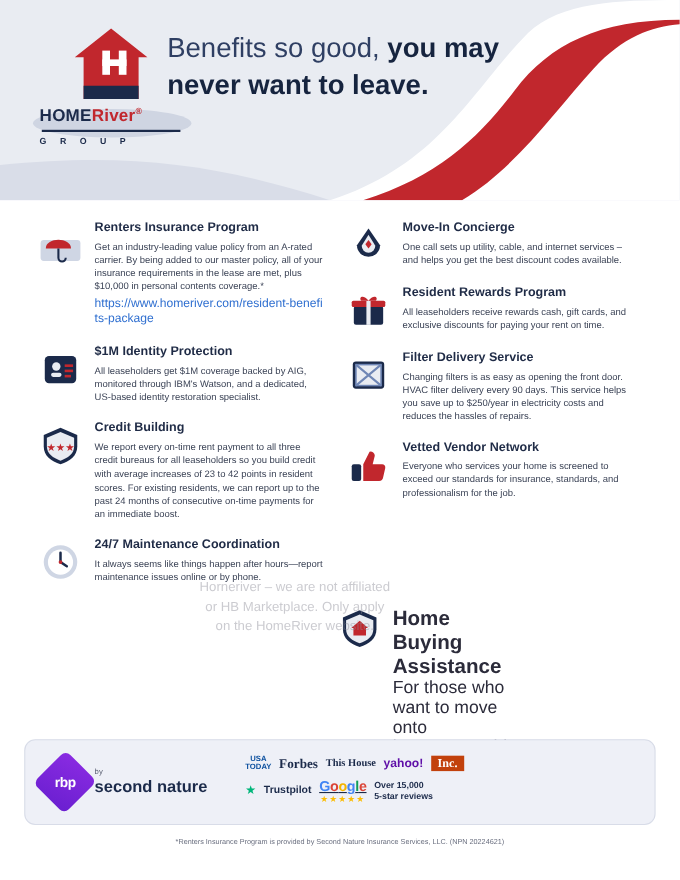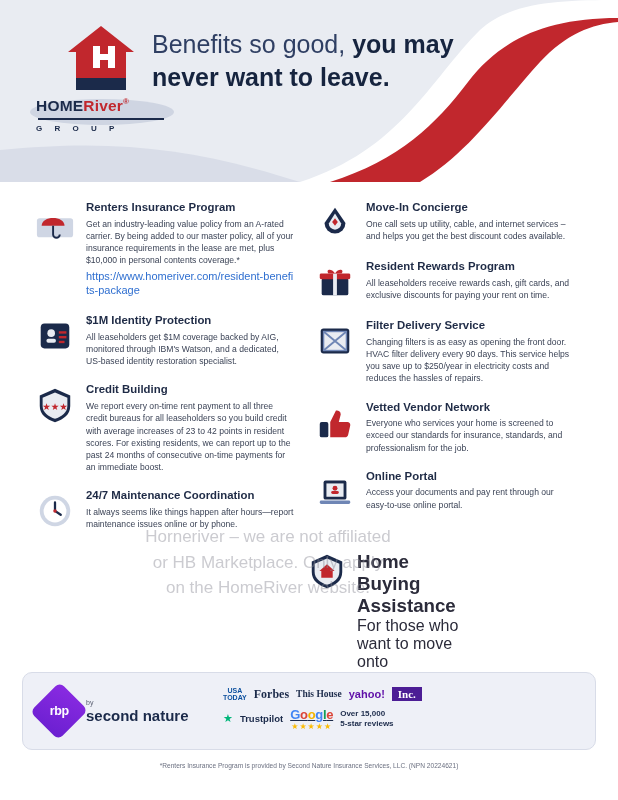--- a/index.html
+++ b/index.html
@@ -113,21 +113,21 @@
     margin: 4px auto 0;
     padding-left: 148px;
   }
 
   
   .watermark {
     position: absolute;
     left: 0; top: 524px;
     width: 536px;
     text-align: center;
-    font-size: 17px;
+    font-size: 12px;
     line-height: 1.5;
     color: rgba(140,140,150,0.45);
     z-index: 9;
     pointer-events: none;
   }
 
   
   .footer {
     position: absolute;
     left: 22px; top: 672px;
@@ -161,21 +161,21 @@
   .quote p { font-size: 10.6px; font-weight: bold; color: #c1272d; line-height: 1.3; }
   .quote .who { font-size: 7px; color:#6b7080; margin-top: 4px; text-align:right; }
 
   .badges { flex:1; padding-left: 8px; }
   .badge-row { display:flex; align-items:center; gap: 7px; margin-bottom: 5px; }
   .b { font-size: 9px; font-weight: bold; color:#1b2a4a; white-space: nowrap; }
   .b.usatoday { font-size:7px; line-height:1.05; color:#0b4f9e; text-align:center;}
   .b.forbes { font-family:"Liberation Serif", serif; font-size: 12px; }
   .b.thishouse { font-family:"Liberation Serif", serif; font-size: 9.5px; }
   .b.yahoo { color:#5f0fa8; font-size: 11px; }
-  .b.inc { background:#4c1d95; color:#fff; padding:1px 6px; font-size:11px; font-family:"Liberation Serif", serif; }
+  .b.inc { background:#c2410c; color:#fff; padding:1px 6px; font-size:11px; font-family:"Liberation Serif", serif; }
   .b.trustpilot { color:#1b2a4a; font-size: 9.5px; }
   .star { color:#00b67a; font-size: 11px; }
   .b.google {
     font-size: 13px; font-weight: bold; letter-spacing:-.3px;text-decoration:underline;
   }
   .g1{color:#4285F4}.g2{color:#DB4437}.g3{color:#F4B400}.g4{color:#4285F4}.g5{color:#0F9D58}.g6{color:#DB4437}
   .gstars { color:#fbbc05; font-size:8px; letter-spacing:1px; display:block; text-align:center; }
   .reviews { font-size: 8px; font-weight:bold; color:#1b2a4a; line-height:1.25; }
 
   .disclaimer {
@@ -341,35 +341,20 @@
               <rect x="5" y="20" width="9" height="16" rx="2" fill="#1b2a4a"></rect>
               <path d="M16 20 L22 8 a4 4 0 0 1 5 4 l-2 8 h9 a3 3 0 0 1 3 3.5 l-2 9 a4 4 0 0 1 -4 3.5 H16 Z" fill="#c1272d"></path>
             </svg>
           </div>
           <div class="txt">
             <h3>Vetted Vendor Network</h3>
             <p>Everyone who services your home is screened to exceed our standards for insurance, standards, and professionalism for the job.</p>
           </div>
         </div>
 
-        <div class="feature">
-          <div class="ic">
-            <svg viewBox="0 0 42 42" width="40" height="40">
-              <rect x="9" y="9" width="24" height="20" rx="2" fill="#1b2a4a"></rect>
-              <rect x="12" y="12" width="18" height="14" fill="#e9ecf2"></rect>
-              <circle cx="21" cy="17" r="2.6" fill="#c1272d"></circle>
-              <rect x="17" y="20" width="8" height="3" rx="1.5" fill="#c1272d"></rect>
-              <rect x="5" y="30" width="32" height="3.5" rx="1.5" fill="#6f86b5"></rect>
-            </svg>
-          </div>
-          <div class="txt">
-            <h3>Online Portal</h3>
-            <p>Access your documents and pay rent through our easy-to-use online portal.</p>
-          </div>
-        </div>
 
       </div>
     </div>
 
     <div class="center-feature">
       <div class="ic">
         <svg viewBox="0 0 42 42" width="40" height="40">
           <path d="M21 4 L37 11 V22 C37 31 30 36 21 39 C12 36 5 31 5 22 V11 Z" fill="#1b2a4a"></path>
           <path d="M21 8 L34 13.5 V22 C34 29 28 33 21 35.5 C14 33 8 29 8 22 V13.5 Z" fill="#e9ecf2"></path>
           <path d="M21 14 L29 21 H27 V28 H15 V21 H13 Z" fill="#c1272d"></path>

